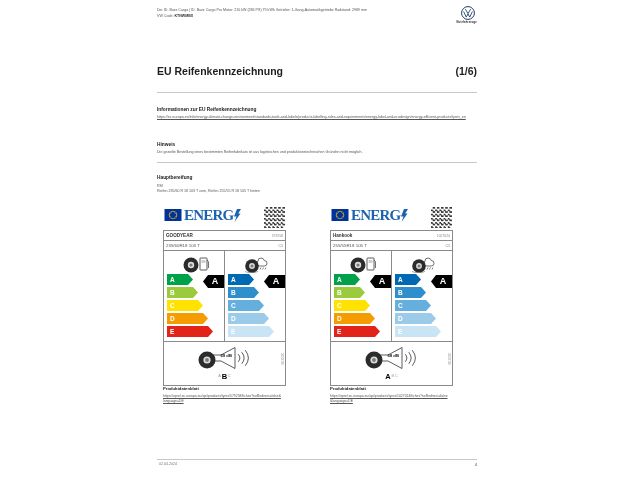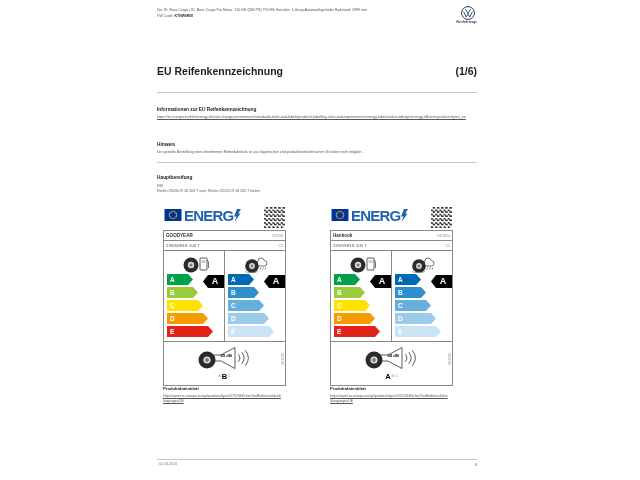--- a/index.html
+++ b/index.html
@@ -28,21 +28,21 @@
   .hinweis-sec{position:absolute;top:138px;left:0;right:0;}
   .body-text{margin-top:2.5px;font-size:3.6px;color:#555;line-height:1.5;}
   .haupt-sec{position:absolute;top:171px;left:0;right:0;}
   .haupt-sec .body-text{margin-top:4px;}
 
   
   .tyre-label{position:absolute;top:203px;width:123px;background:#fff;}
   .lab0{left:6px}.lab1{left:173px}
   .energ-row{position:relative;height:23px;}
   .eu-flag{position:absolute;left:1px;top:2px;width:18px;height:12px;}
-  .energ-text{position:absolute;left:21px;top:0;font-size:15px;font-weight:bold;letter-spacing:-.8px;color:#1d62af;}
+  .energ-text{position:absolute;left:21px;top:0;font-size:15px;font-weight:bold;letter-spacing:-.8px;color:#1d62af;font-family:Liberation Serif, serif;}
   .bolt{position:absolute;left:70px;top:2px;width:8px;height:13px;}
   .qr{position:absolute;right:1px;top:0;width:21px;height:21px;
       background:repeating-conic-gradient(#3a3a3a 0% 25%, #ffffff 0% 50%);background-size:4.2px 4.2px;}
   .label-body{border:0.5px solid #8a8a8a;}
   .lrow{display:flex;justify-content:space-between;align-items:center;height:9px;padding:0 2px;
         border-bottom:0.5px solid #8a8a8a;}
   .brand{font-size:4.6px;font-weight:bold;color:#333;}
   .regn{font-size:3.4px;color:#888;}
   .tsize{font-size:4.4px;color:#555;}
   .tclass{font-size:3.6px;color:#777;}

